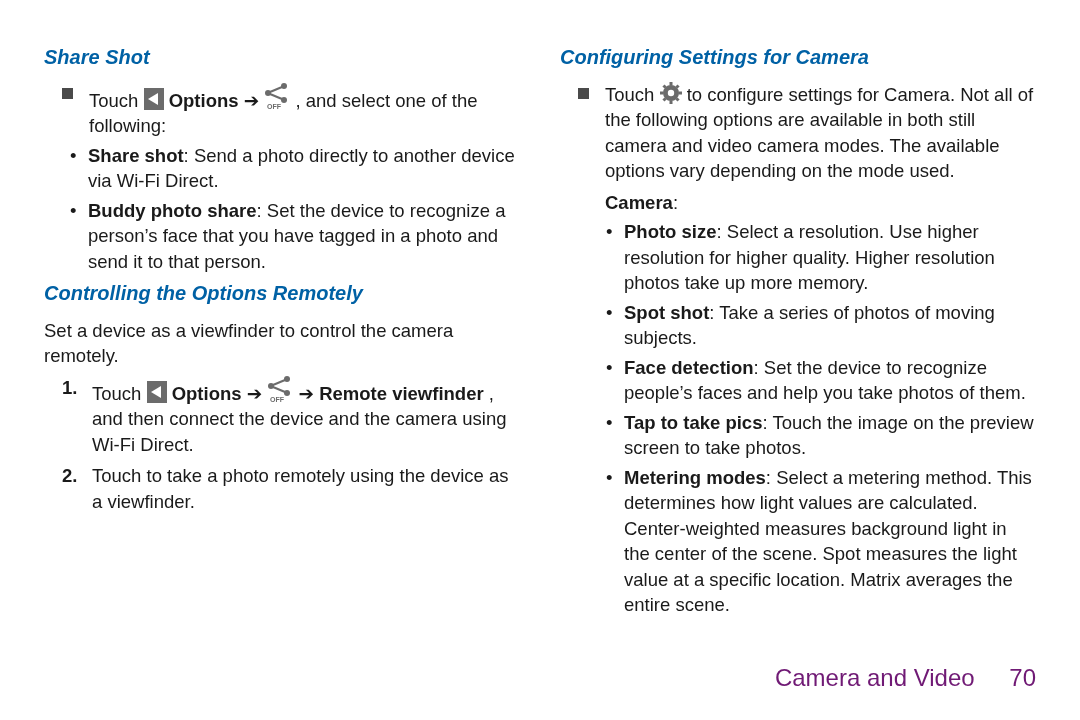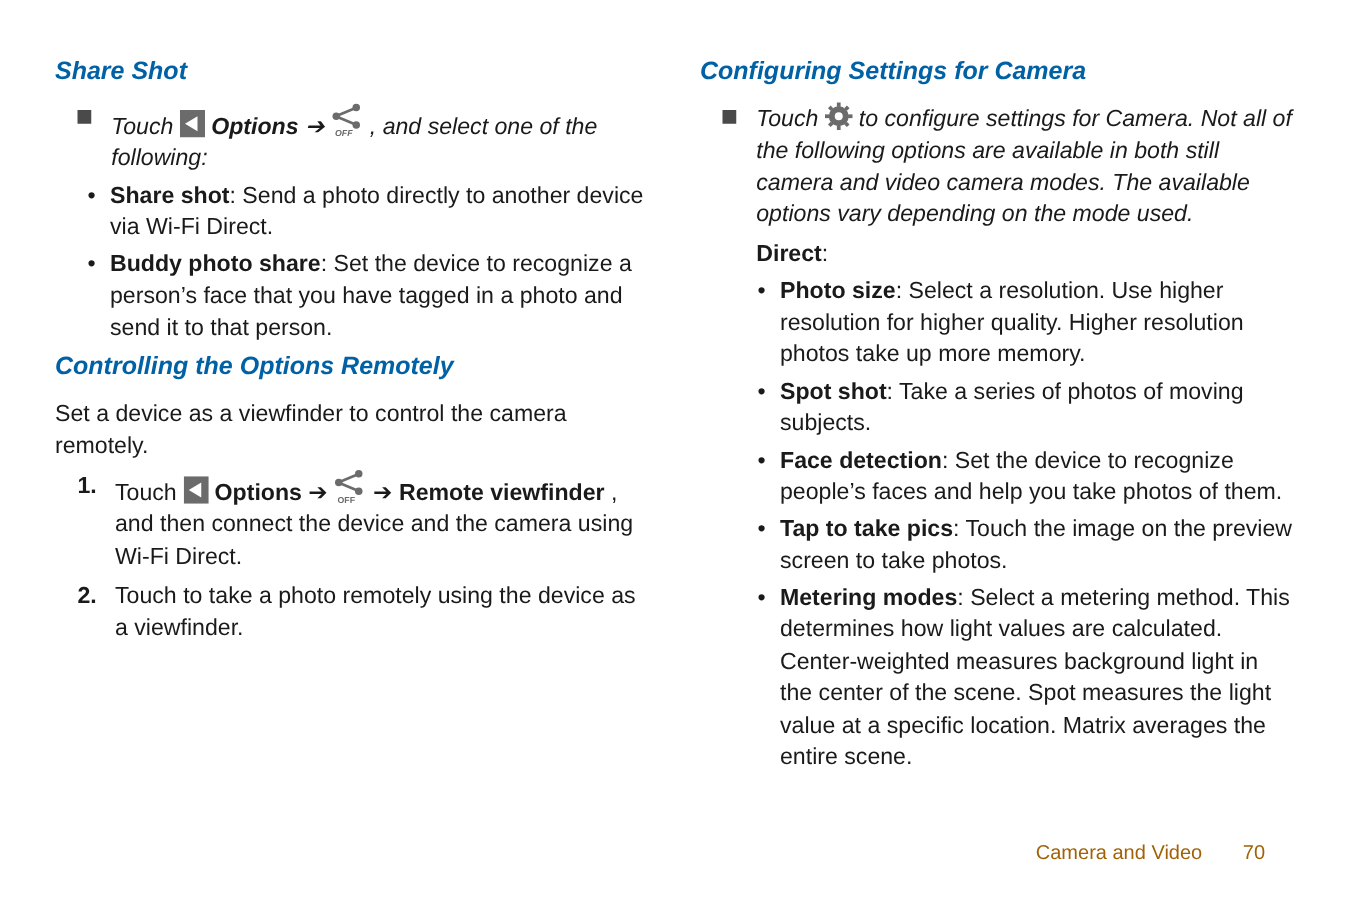--- a/index.html
+++ b/index.html
@@ -40,21 +40,20 @@
   .square-marker {
     flex: 0 0 auto;
     width: 11px;
     height: 11px;
     background: #4a4a4a;
     margin-top: 6px;
     margin-right: 16px;
   }
   .square-content {
     flex: 1;
-    font-style: italic;
   }
   .bullets {
     padding-left: 40px;
     margin: 4px 0 0 0;
   }
   .bullets li {
     list-style: none;
     position: relative;
     margin: 0 0 4px 0;
     padding-left: 4px;
@@ -87,24 +86,24 @@
   .intro {
     margin: 6px 0 2px 0;
   }
   .b { font-weight: 700; }
   svg.icon {
     display: inline-block;
     vertical-align: -3px;
   }
   .footer {
     position: absolute;
-    right: 68px;
+    right: 44px;
     bottom: 26px;
-    font-size: 16px;
-    color: #a16207;
+    font-size: 24px;
+    color: #701a75;
   }
   .footer .pg { margin-left: 28px; }
 </style>
 </head>
 <body>
 
 <svg width="0" height="0" style="position:absolute">
   <defs>
     <g id="ic-options">
       <rect x="0" y="0" width="20" height="22" fill="#6b6b6b"></rect>
@@ -195,21 +194,21 @@
       <div class="square-content">
         <span>Touch </span>
         <svg class="icon" width="22" height="22">
             <use href="#ic-gear"></use>
           </svg>
         <span> to configure settings for Camera. Not all of the following options are available in both still camera and video camera modes. The available options vary depending on the mode used.</span>
       </div>
     </div>
 
     <div style="padding-left:45px;margin-top:6px">
-      <span class="b">Direct</span><span>:</span>
+      <span class="b">Camera</span><span>:</span>
     </div>
 
     <ul class="bullets" style="padding-left:60px">
       <li><span class="b">Photo size</span><span>: Select a resolution. Use higher resolution for higher quality. Higher resolution photos take up more memory.</span></li>
       <li><span class="b">Spot shot</span><span>: Take a series of photos of moving subjects.</span></li>
       <li><span class="b">Face detection</span><span>: Set the device to recognize people’s faces and help you take photos of them.</span></li>
       <li><span class="b">Tap to take pics</span><span>: Touch the image on the preview screen to take photos.</span></li>
       <li><span class="b">Metering modes</span><span>: Select a metering method. This determines how light values are calculated. Center-weighted measures background light in the center of the scene. Spot measures the light value at a specific location. Matrix averages the entire scene.</span></li>
     </ul>
   </div>

